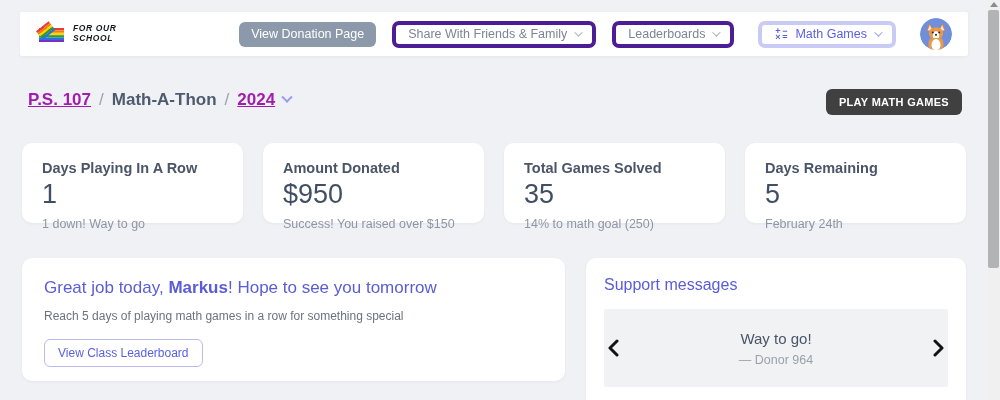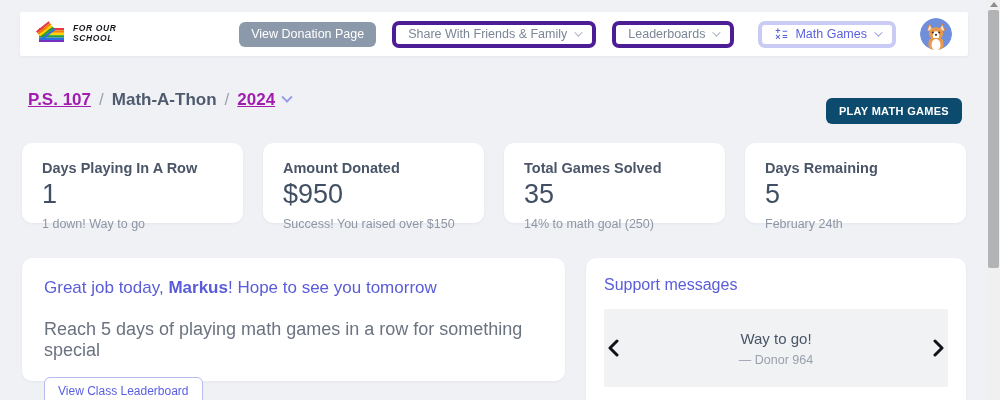--- a/index.html
+++ b/index.html
@@ -41,37 +41,37 @@
   }
   .avatar { width:32px; height:32px; border-radius:50%; overflow:hidden; margin-left:8px; cursor:pointer; }
 
   
   .crumb-row { position:absolute; left:28px; top:90px; display:flex; align-items:center; font-size:17px; font-weight:700; gap:8px; }
   .crumb-link { color:#a21caf; cursor:pointer;text-decoration:underline; }
   .crumb-sep { color:#9aa3b2; font-weight:400; }
   .crumb-current { color:#4e5a6e; }
   .crumb-chev { width:8px; height:8px; border-right:2px solid #9a9ded; border-bottom:2px solid #9a9ded; transform:rotate(45deg) translate(-2px,-2px); display:inline-block; cursor:pointer; }
   .play-btn {
-    position:absolute; right:38px; top:98px; height:26px; padding:0 13px;
-    background:#0c4a6e; color:#fff; border:none; border-radius:6px;
+    position:absolute; right:38px; top:89px; height:26px; padding:0 13px;
+    background:#404040; color:#fff; border:none; border-radius:6px;
     font-size:11px; font-weight:700; letter-spacing:.3px; font-family:inherit; cursor:pointer;
   }
 
   
   .stats-row { position:absolute; left:22px; top:143px; width:944px; display:flex; gap:20px; }
   .stat-card { flex:1; height:80px; padding:17px 20px; }
   .stat-title { font-size:14.5px; font-weight:600; color:#4a5568; }
   .stat-value { font-size:27px; font-weight:400; color:#414f63; margin-top:3px; }
   .stat-sub { font-size:12.5px; color:#8d96a5; margin-top:7px; }
 
   
   .encourage-card { position:absolute; left:22px; top:258px; width:543px; height:123px; padding:20px 22px; }
   .encourage-head { font-size:17px; font-weight:500; color:#5a5cd9; }
   .encourage-head b { font-weight:700; }
-  .encourage-sub { font-size:18px; color:#6b7280; margin-top:21px; }
+  .encourage-sub { font-size:12px; color:#6b7280; margin-top:11px; }
   .leaderboard-btn {
     margin-top:16px; background:#fff; border:1px solid #b9bbee; color:#5a5fe0;
     border-radius:6px; padding:6px 13px; font-size:12px; font-family:inherit; cursor:pointer;
   }
 
   .support-card { position:absolute; left:586px; top:258px; width:380px; height:170px; padding:18px 18px; }
   .support-head { font-size:16px; font-weight:500; color:#5a5cd9; }
   .carousel {
     margin-top:15px; background:#f1f2f3; border-radius:2px; height:78px;
     display:flex; align-items:center; padding:0 0;

